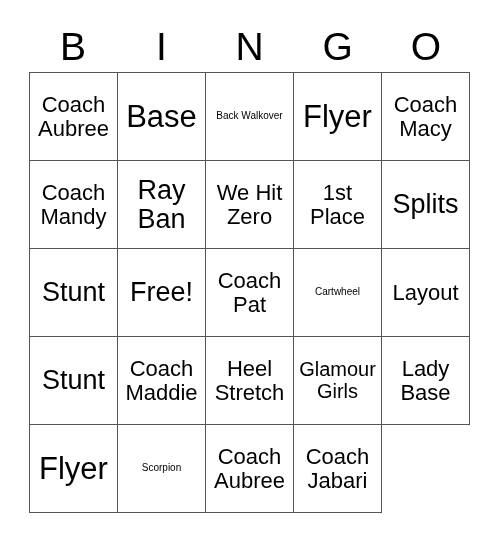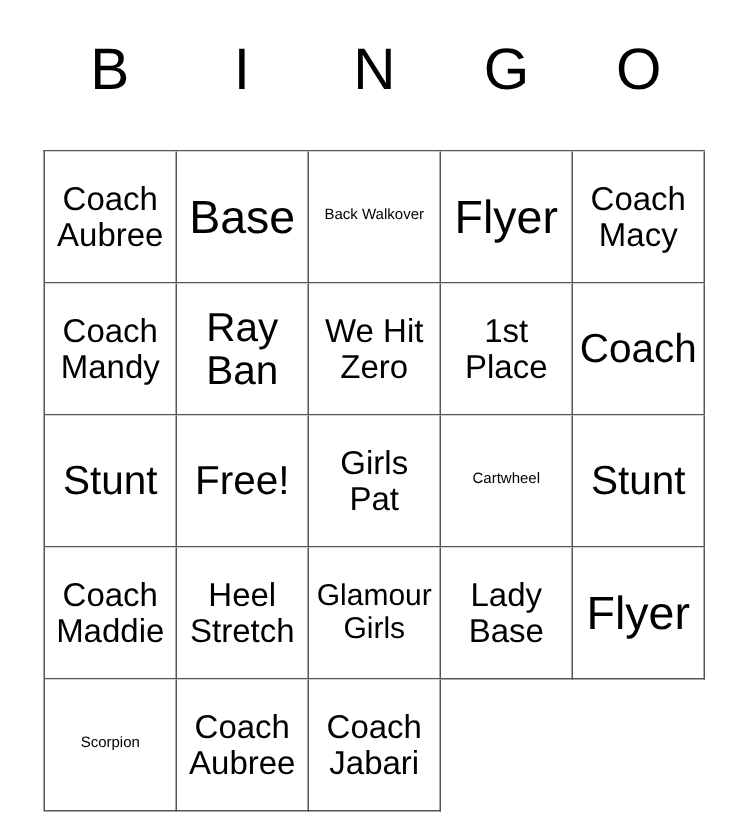--- a/index.html
+++ b/index.html
@@ -45,21 +45,20 @@
     left: 29px;
     top: 72px;
     width: 441px;
     height: 441px;
     border-top: 1px solid #555555;
     border-left: 1px solid #555555;
     box-sizing: border-box;
     display: grid;
     grid-template-columns: repeat(5, 1fr);
     grid-template-rows: repeat(5, 1fr);
-    margin-top: 28px;
   }
   .cell {
     border-right: 1px solid #555555;
     border-bottom: 1px solid #555555;
     box-sizing: border-box;
     display: flex;
     align-items: center;
     justify-content: center;
     text-align: center;
     padding: 2px 3px;
@@ -114,33 +113,36 @@
       <div class="cell">
         <span class="cell-text size-lg">Ray Ban</span>
       </div>
       <div class="cell">
         <span class="cell-text size-md">We Hit Zero</span>
       </div>
       <div class="cell">
         <span class="cell-text size-md">1st Place</span>
       </div>
       <div class="cell">
-        <span class="cell-text size-lg">Coach</span>
+        <span class="cell-text size-lg">Splits</span>
       </div>
       <div class="cell">
         <span class="cell-text size-lg">Stunt</span>
       </div>
       <div class="cell">
         <span class="cell-text size-lg">Free!</span>
       </div>
       <div class="cell">
-        <span class="cell-text size-md">Girls Pat</span>
+        <span class="cell-text size-md">Coach Pat</span>
       </div>
       <div class="cell">
         <span class="cell-text size-xs">Cartwheel</span>
+      </div>
+      <div class="cell">
+        <span class="cell-text size-md">Layout</span>
       </div>
       <div class="cell">
         <span class="cell-text size-lg">Stunt</span>
       </div>
       <div class="cell">
         <span class="cell-text size-md">Coach Maddie</span>
       </div>
       <div class="cell">
         <span class="cell-text size-md">Heel Stretch</span>
       </div>

